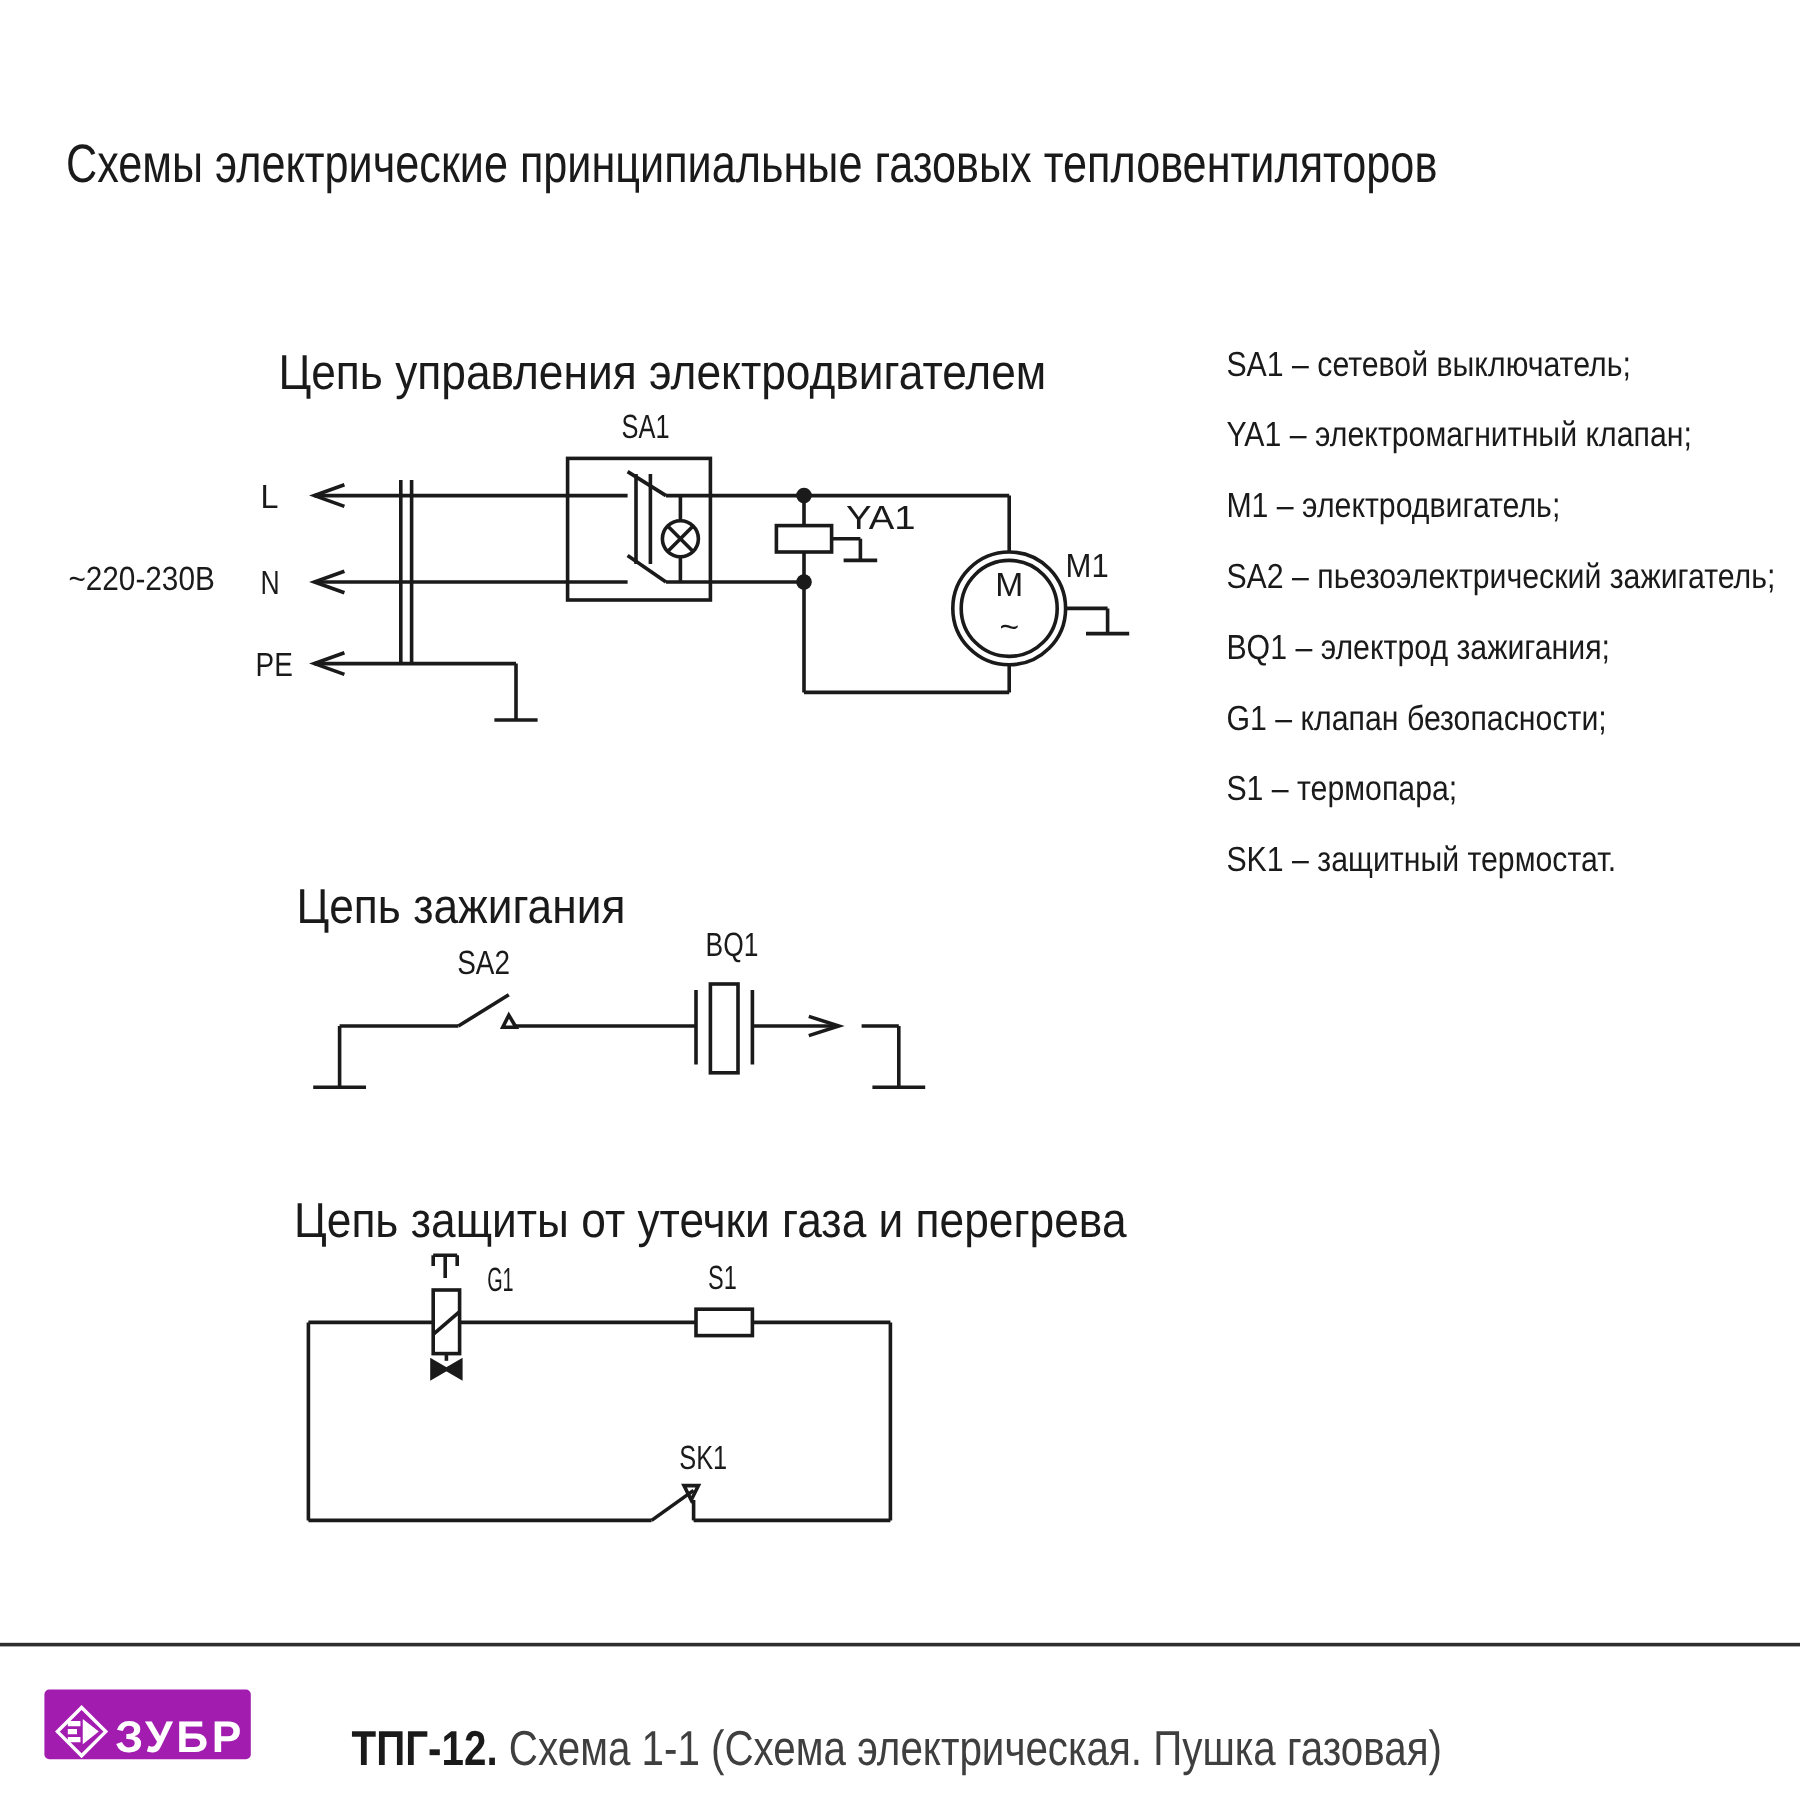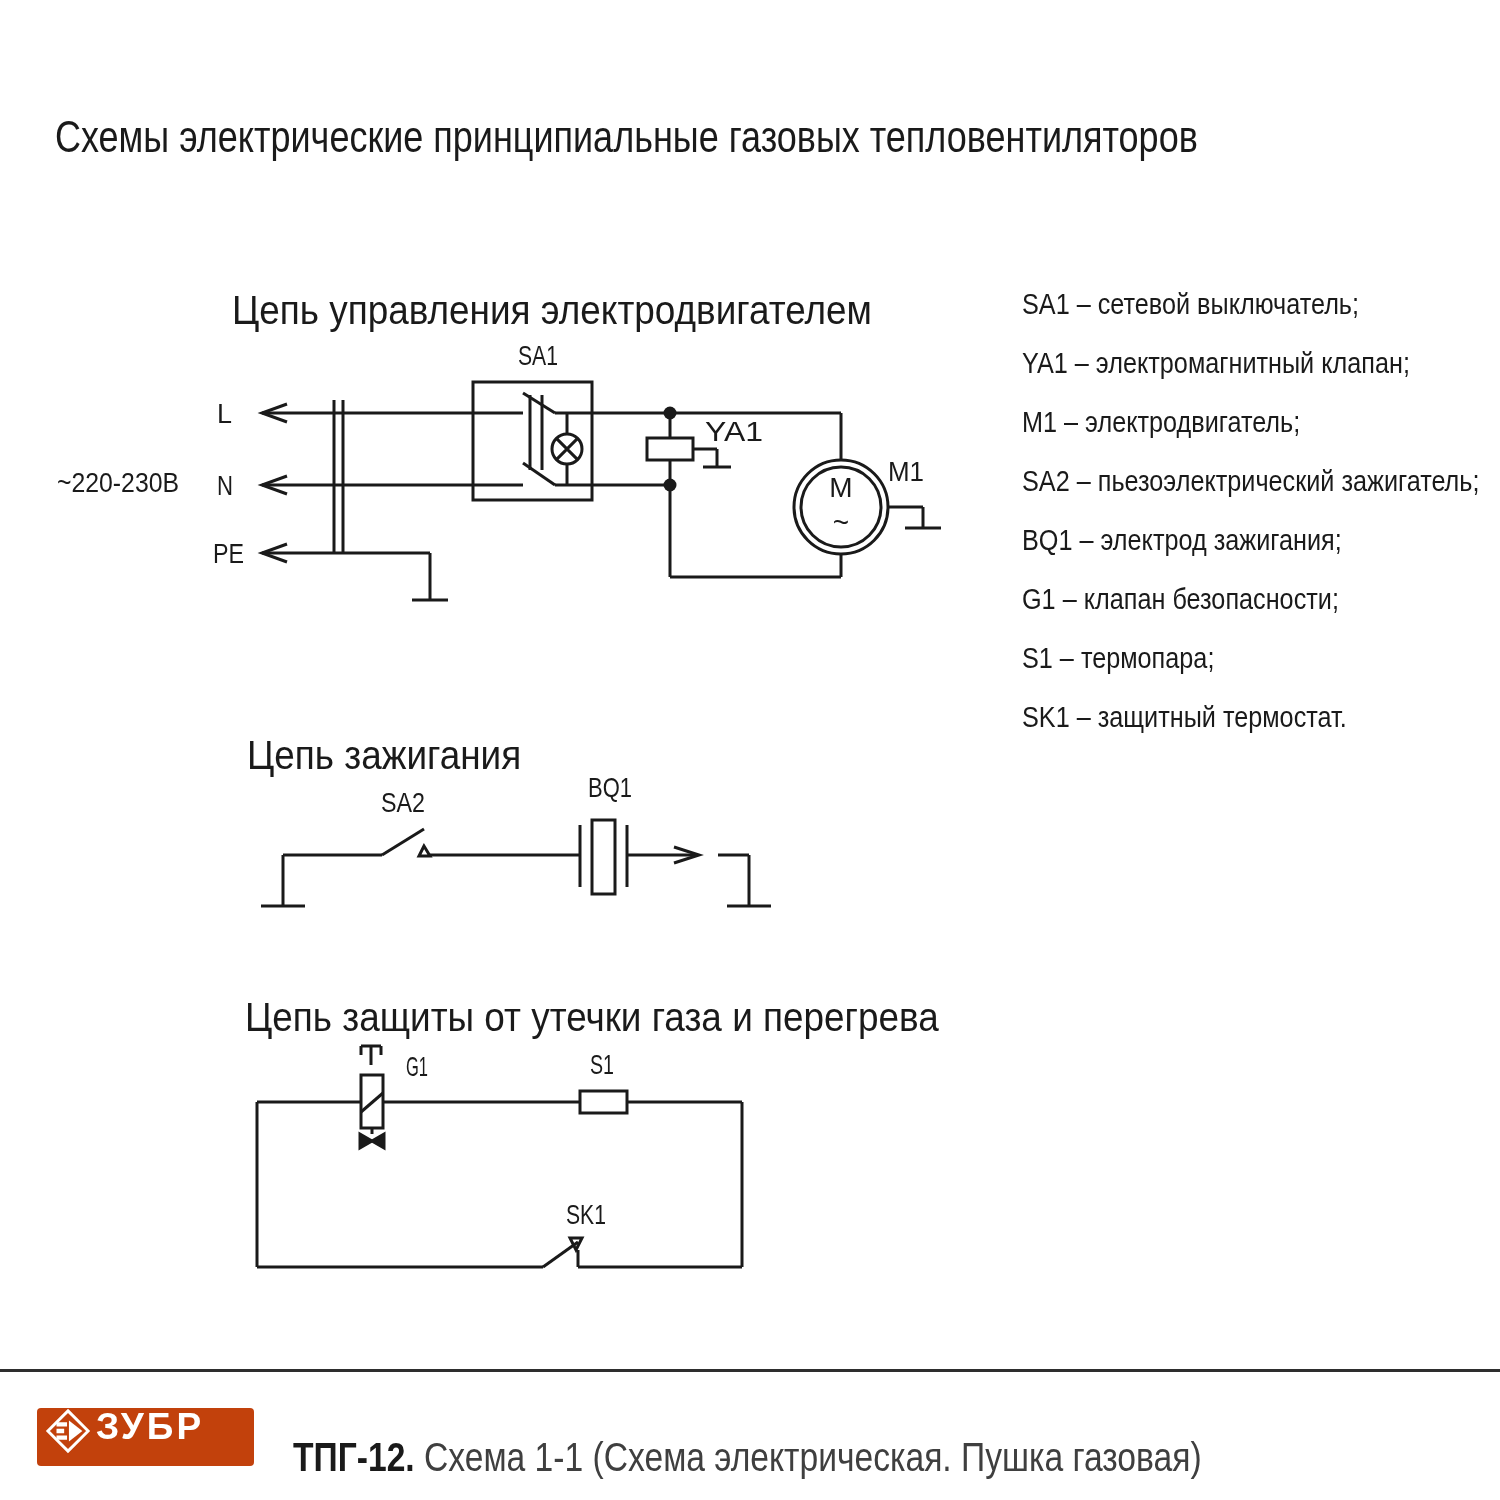--- a/index.html
+++ b/index.html
@@ -15,22 +15,22 @@
   .c3-title{left:245px;top:994px;font-size:41px;line-height:46px;transform:scaleX(0.90);}
   .legend{left:1022px;top:288px;}
   .legend-item{
     font-size:29px;line-height:33px;margin-bottom:26px;white-space:nowrap;
     transform:scaleX(0.87);transform-origin:left center;
   }
   svg.schematic{position:absolute;left:0;top:0;}
   svg.schematic text{font-family:"Liberation Sans",sans-serif;fill:#1a1a1a;font-size:28px;}
   .separator{left:0;top:1369px;width:1500px;height:3px;background:#2e2e2e;}
   .logo{
-    left:37px;top:1408px;width:217px;height:58px;background:#c2410c;border-radius:4px;
-    display:flex;align-items:flex-start;padding-left:8px;box-sizing:border-box;gap:5px;
+    left:37px;top:1408px;width:172px;height:58px;background:#a21caf;border-radius:4px;
+    display:flex;align-items:flex-end;padding-left:8px;box-sizing:border-box;gap:5px;
   }
   .logo-text{color:#ffffff;font-size:37px;font-weight:bold;letter-spacing:3px;line-height:1;}
   .footer-caption{
     left:293px;top:1434px;font-size:41px;line-height:46px;
     transform:scaleX(0.82);transform-origin:left center;
   }
   .footer-model{font-weight:bold;color:#1a1a1a;}
   .footer-sub{font-weight:normal;color:#3f3f3f;}
 </style>
 </head>

